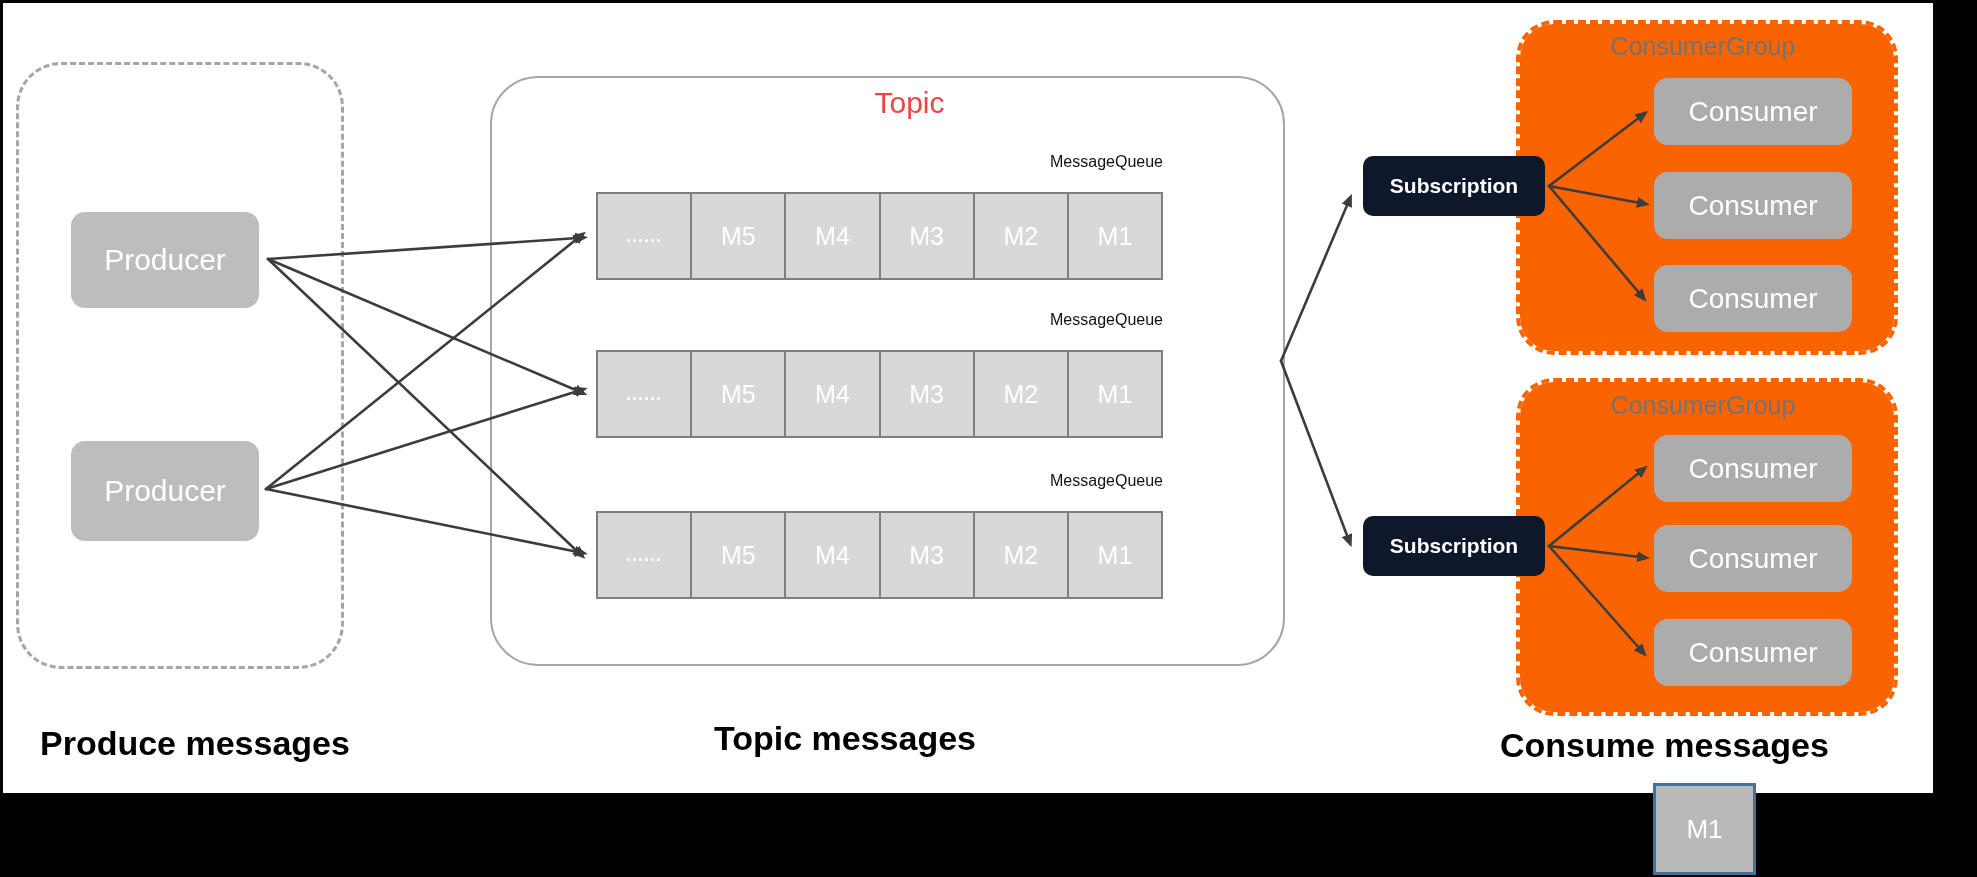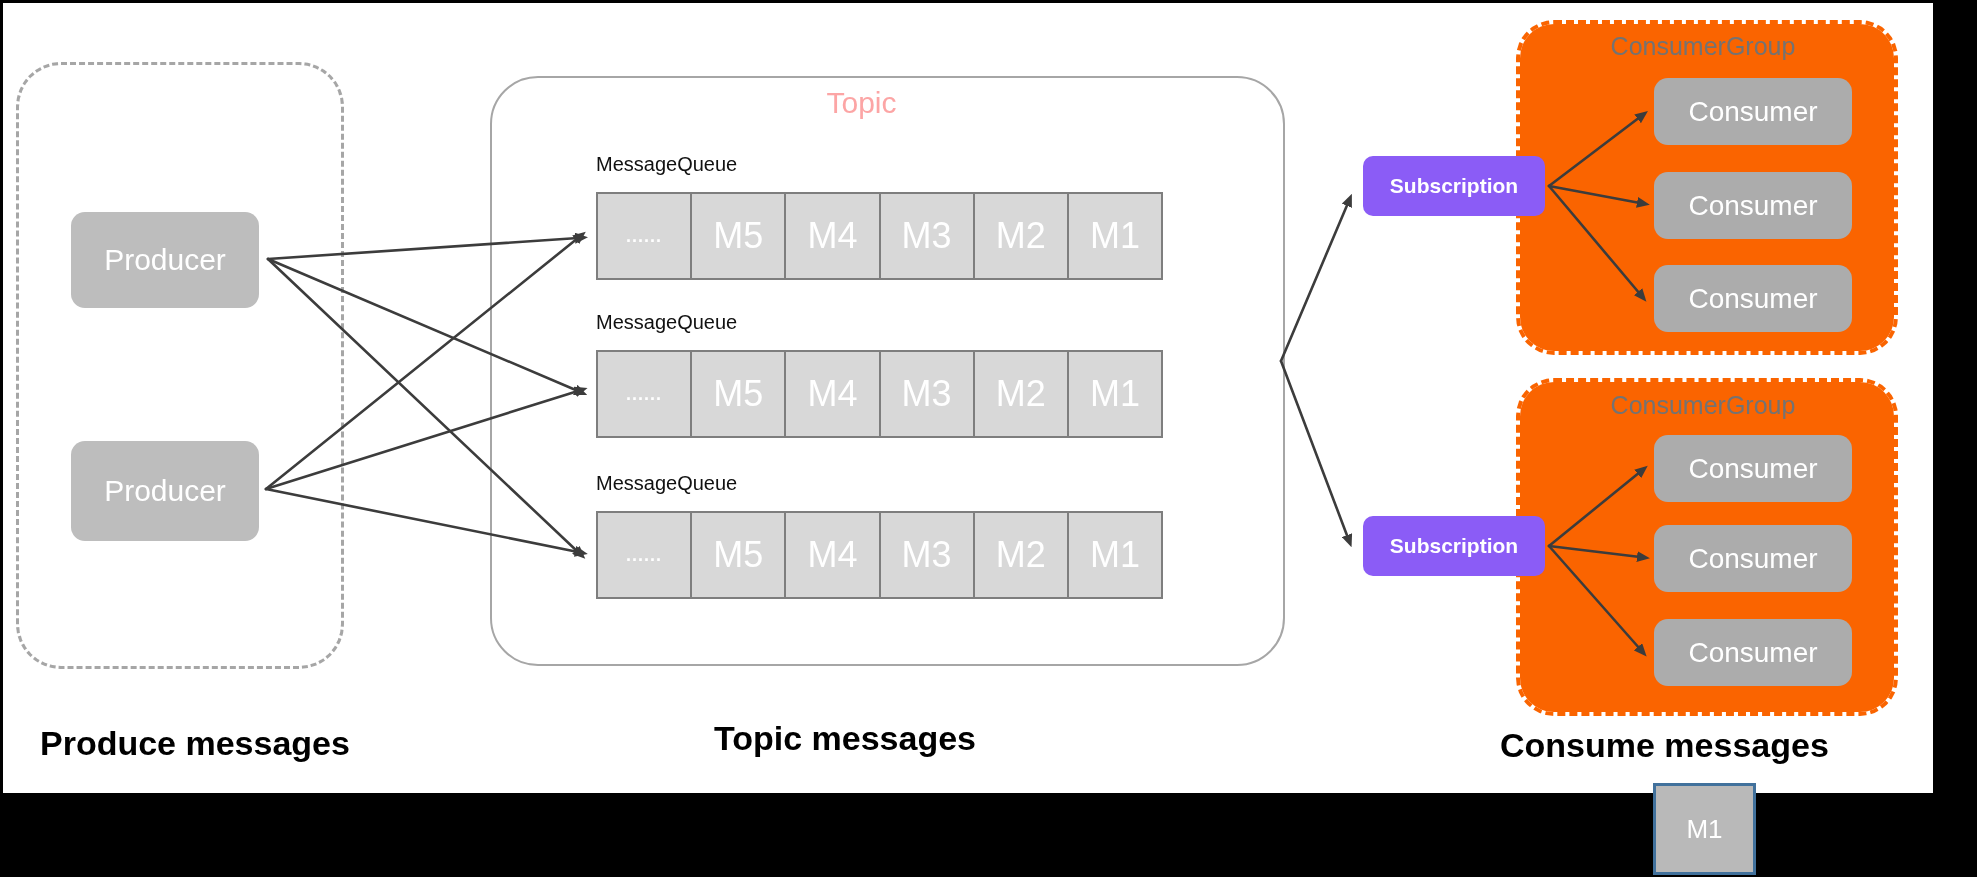--- a/index.html
+++ b/index.html
@@ -20,34 +20,34 @@
     color:#ffffff;border-radius:14px;
   }
   .producer{left:71px;width:188px;height:96px;background:#bdbdbd;font-size:30px;}
   .producer.p1{top:212px;}
   .producer.p2{top:441px;height:100px;}
   
   .topic-box{
     left:490px;top:76px;width:791px;height:586px;background:#ffffff;
     border:2px solid #a6a6a6;border-radius:48px;
   }
-  .topic-title{left:466px;top:86px;width:791px;text-align:center;
-    font-size:30px;color:#fca5a5;}
-  .mq-label{left:596px;width:567px;text-align:left;font-size:20px;color:#111;}
+  .topic-title{left:514px;top:86px;width:791px;text-align:center;
+    font-size:30px;color:#ef4444;}
+  .mq-label{left:596px;width:567px;text-align:right;font-size:16px;color:#111;}
   .mq-row{left:596px;width:567px;height:88px;display:flex;}
   .mq-cell{
     flex:1 1 0;display:flex;align-items:center;justify-content:center;
     background:#d8d8d8;border:2px solid #7e7e7e;color:#ffffff;
-    font-size:36px;
+    font-size:25px;
   }
   .mq-cell + .mq-cell{margin-left:-2px;}
   .mq-cell.dots{font-size:18px;font-weight:bold;letter-spacing:1px;}
   
   .subscription{
-    left:1363px;width:182px;height:60px;background:#8b5cf6;border-radius:10px;
+    left:1363px;width:182px;height:60px;background:#0f172a;border-radius:10px;
     font-size:21px;font-weight:600;
   }
   .subscription.s1{top:156px;}
   .subscription.s2{top:516px;}
   
   .consumer-group{
     left:1516px;width:374px;background:#fa6400;background-clip:padding-box;
     border:4px dashed #fa6400;border-radius:38px;
   }
   .consumer-group.g1{top:20px;height:327px;}

